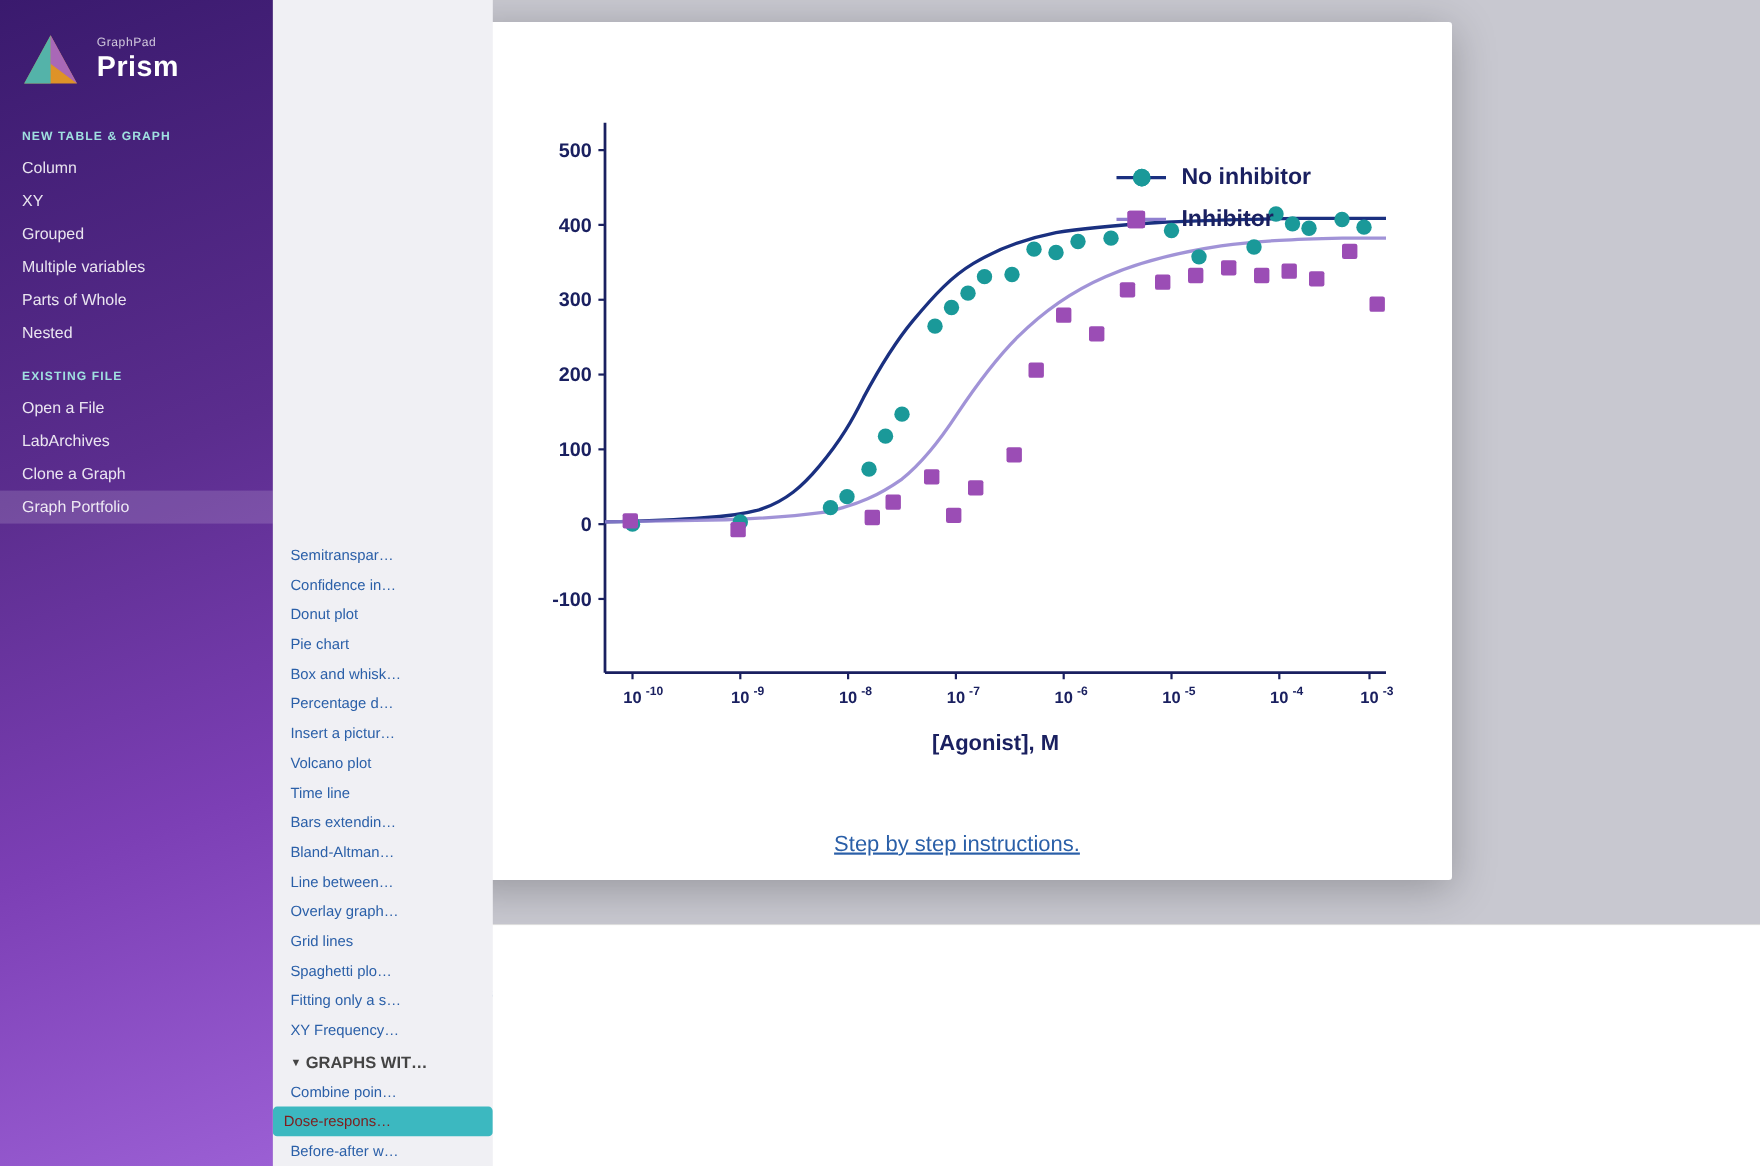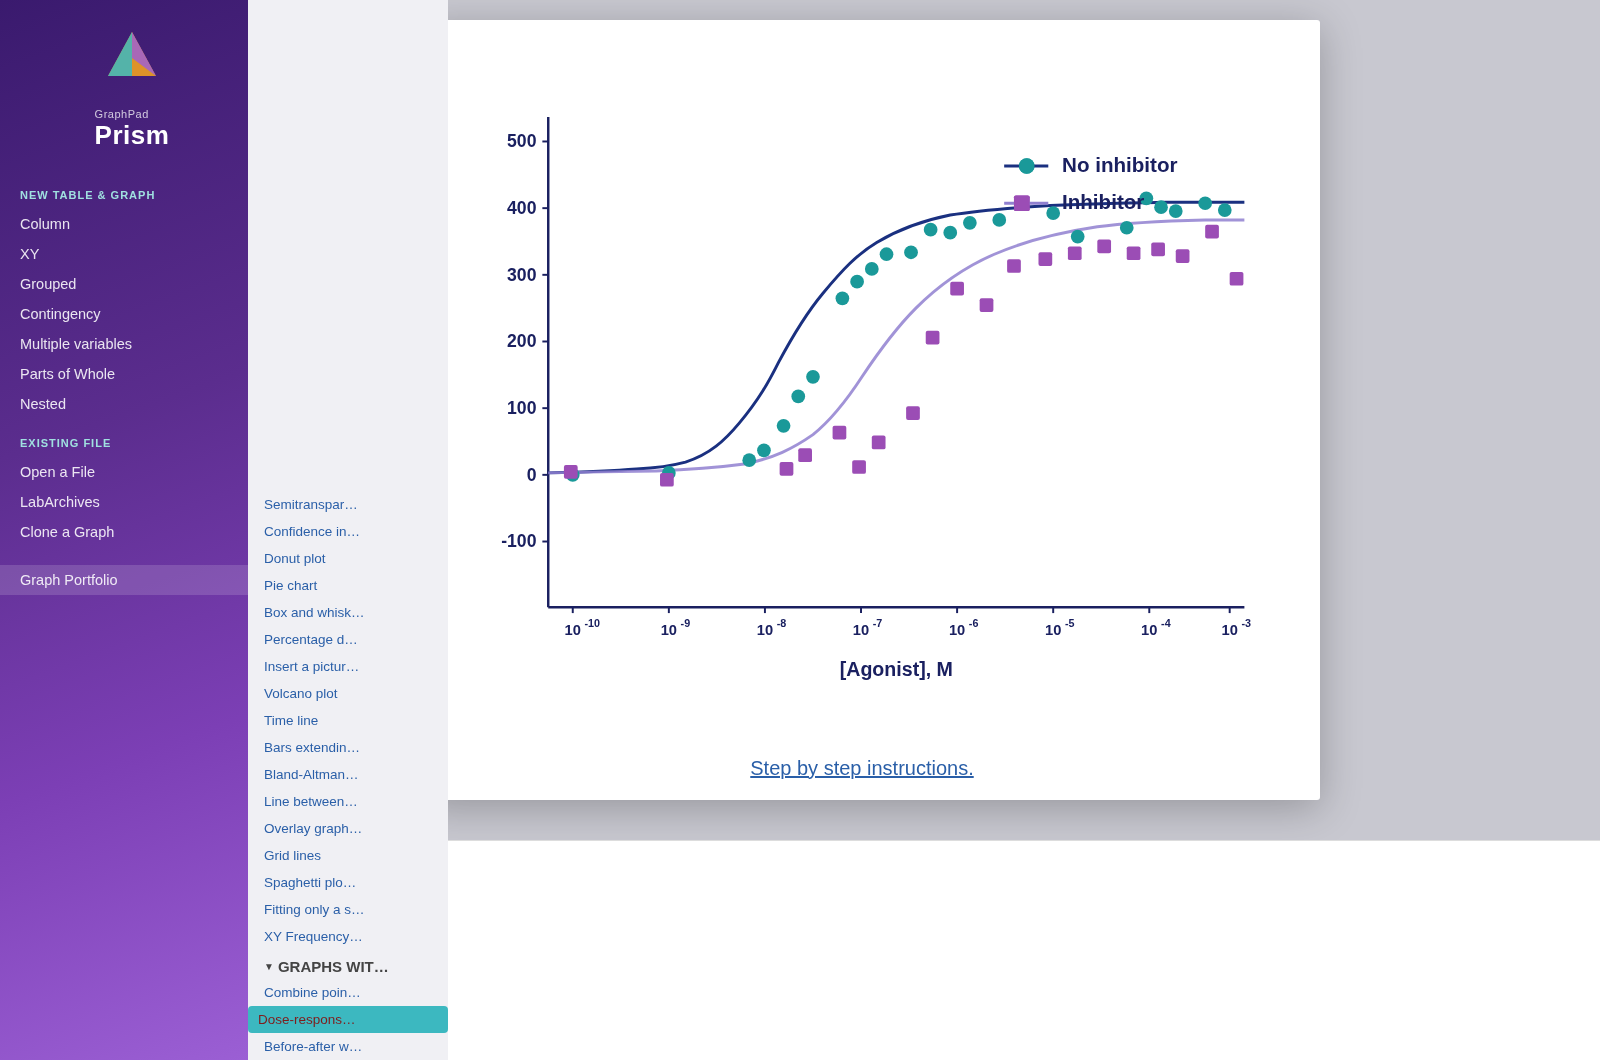--- a/index.html
+++ b/index.html
@@ -23,22 +23,21 @@
       color: white;
       display: flex;
       flex-direction: column;
       z-index: 10;
     }
 
     .logo-area {
       padding: 28px 4px 20px 20px;
       display: flex;
       align-items: center;
-      gap: 28px;
-      flex-direction: column;
+      gap: 16px;
     }
 
     .logo-triangle {
       width: 52px;
       height: 52px;
       flex-shrink: 0;
     }
 
     .logo-text {
       display: flex;
@@ -69,21 +68,20 @@
     .sidebar-item {
       padding: 7px 20px;
       font-size: 14.5px;
       color: rgba(255,255,255,0.88);
       cursor: pointer;
       font-weight: 500;
     }
 
     .sidebar-item.active {
       background: rgba(255,255,255,0.15);
-      margin-top: 18px;
     }
 
     
     .menu-panel {
       position: absolute;
       left: 248px;
       top: 0;
       width: 200px;
       height: 1060px;
       background: #f0f0f4;
@@ -144,21 +142,21 @@
       left: 30px;
       top: 10px;
       width: 900px;
       height: 780px;
       background: white;
       box-shadow: 0 8px 40px rgba(0,0,0,0.25);
       border-radius: 3px;
       display: flex;
       flex-direction: column;
       align-items: center;
-      padding: 30px 56px 20px 40px;
+      padding: 30px 40px 20px 40px;
     }
 
     .graph-area {
       width: 100%;
       flex: 1;
       position: relative;
     }
 
     .graph-link {
       margin-top: 24px;
@@ -214,21 +212,20 @@
       <span class="logo-graphpad">GraphPad</span>
       <span class="logo-prism">Prism</span>
     </div>
   </div>
 
   <div class="sidebar-section-label">NEW TABLE &amp; GRAPH</div>
 
   <div class="sidebar-item">Column</div>
   <div class="sidebar-item">XY</div>
   <div class="sidebar-item">Grouped</div>
-  <div class="sidebar-item">Contingency</div>
   <div class="sidebar-item">Multiple variables</div>
   <div class="sidebar-item">Parts of Whole</div>
   <div class="sidebar-item">Nested</div>
 
   <div class="sidebar-section-label">EXISTING FILE</div>
 
   <div class="sidebar-item">Open a File</div>
   <div class="sidebar-item">LabArchives</div>
   <div class="sidebar-item">Clone a Graph</div>
   <div class="sidebar-item active">Graph Portfolio</div>

